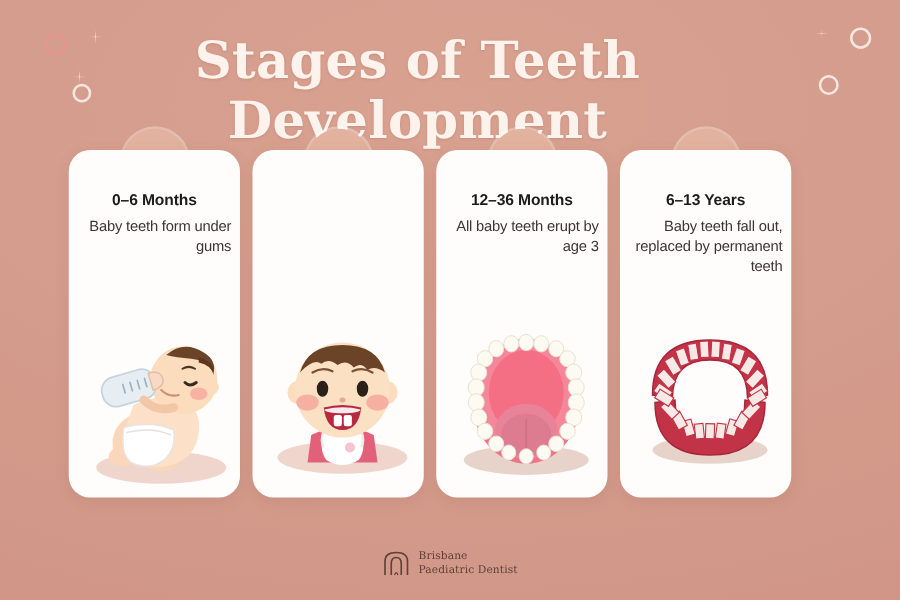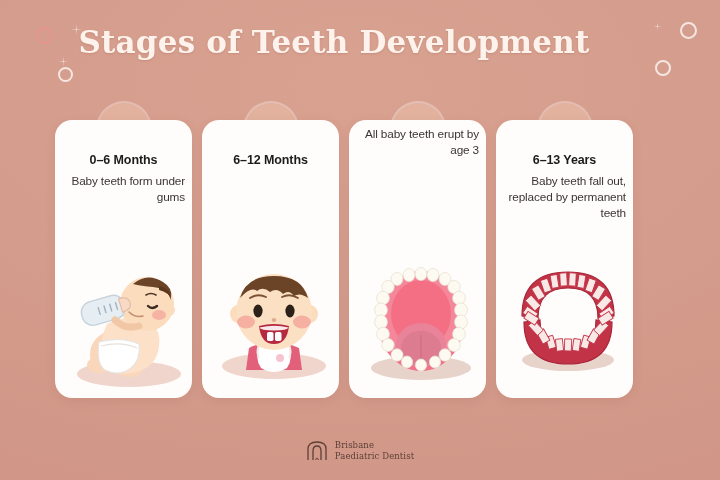--- a/index.html
+++ b/index.html
@@ -58,21 +58,21 @@
 
   
   .title {
     position: absolute;
     top: 24px;
     left: 0;
     width: 668px;
     text-align: center;
     font-family: "DejaVu Serif", "Liberation Serif", serif;
     font-weight: 700;
-    font-size: 31px;
+    font-size: 41px;
     letter-spacing: 0.2px;
     color: #fdf3ec;
     text-shadow: 0 1px 2px rgba(150,90,75,0.25);
   }
 
   
   .cards {
     position: absolute;
     top: 120px;
     left: 55px;
@@ -209,21 +209,20 @@
           </g>
 
           <path d="M60 58 q10 10 24 6" fill="none" stroke="#f1c7a6" stroke-width="7" stroke-linecap="round"></path>
         </svg>
       </div>
     </div>
 
     <div class="card-wrap">
       <div class="card-pin"></div>
       <div class="card">
-        <div class="card-heading">6–12 Months</div>
         <svg class="card-art" viewBox="0 0 145 130">
           <ellipse cx="72" cy="104" rx="52" ry="13" fill="#f0d5cc"></ellipse>
 
           <path d="M47 86 q25 -12 50 0 l3 22 h-56 z" fill="#e2607a"></path>
 
           <path d="M58 82 q14 -6 28 0 q6 14 -1 24 q-13 8 -26 0 q-7 -10 -1 -24 z" fill="#ffffff"></path>
           <path d="M57 83 q-3 7 0 13" fill="none" stroke="#f0ebe7" stroke-width="2"></path>
           <path d="M87 83 q3 7 0 13" fill="none" stroke="#f0ebe7" stroke-width="2"></path>
           <circle cx="78" cy="96" r="4" fill="#f6c4cf"></circle>
 
@@ -249,20 +248,21 @@
           <path d="M57.5 65.5 q15 -3.5 29 0 q-1 3 -14.5 3 q-13.5 0 -14.5 -3 z" fill="#ffffff" opacity="0.9"></path>
           <rect x="65" y="70" width="6.5" height="9" rx="1.8" fill="#ffffff"></rect>
           <rect x="73" y="70" width="6.5" height="9" rx="1.8" fill="#ffffff"></rect>
         </svg>
       </div>
     </div>
 
     <div class="card-wrap">
       <div class="card-pin"></div>
       <div class="card">
+        <div class="card-heading">12–36 Months</div>
         <div class="card-body">All baby teeth erupt by age 3</div>
         <svg class="card-art" viewBox="0 0 145 130">
           <ellipse cx="72" cy="106" rx="50" ry="12" fill="#e8d3cb"></ellipse>
 
           <ellipse cx="72" cy="59" rx="43" ry="50" fill="#f0738a"></ellipse>
 
           <ellipse cx="72" cy="59" rx="39" ry="46" fill="#f4879a"></ellipse>
 
           <ellipse cx="72" cy="52" rx="30" ry="34" fill="#f56f84"></ellipse>
 

